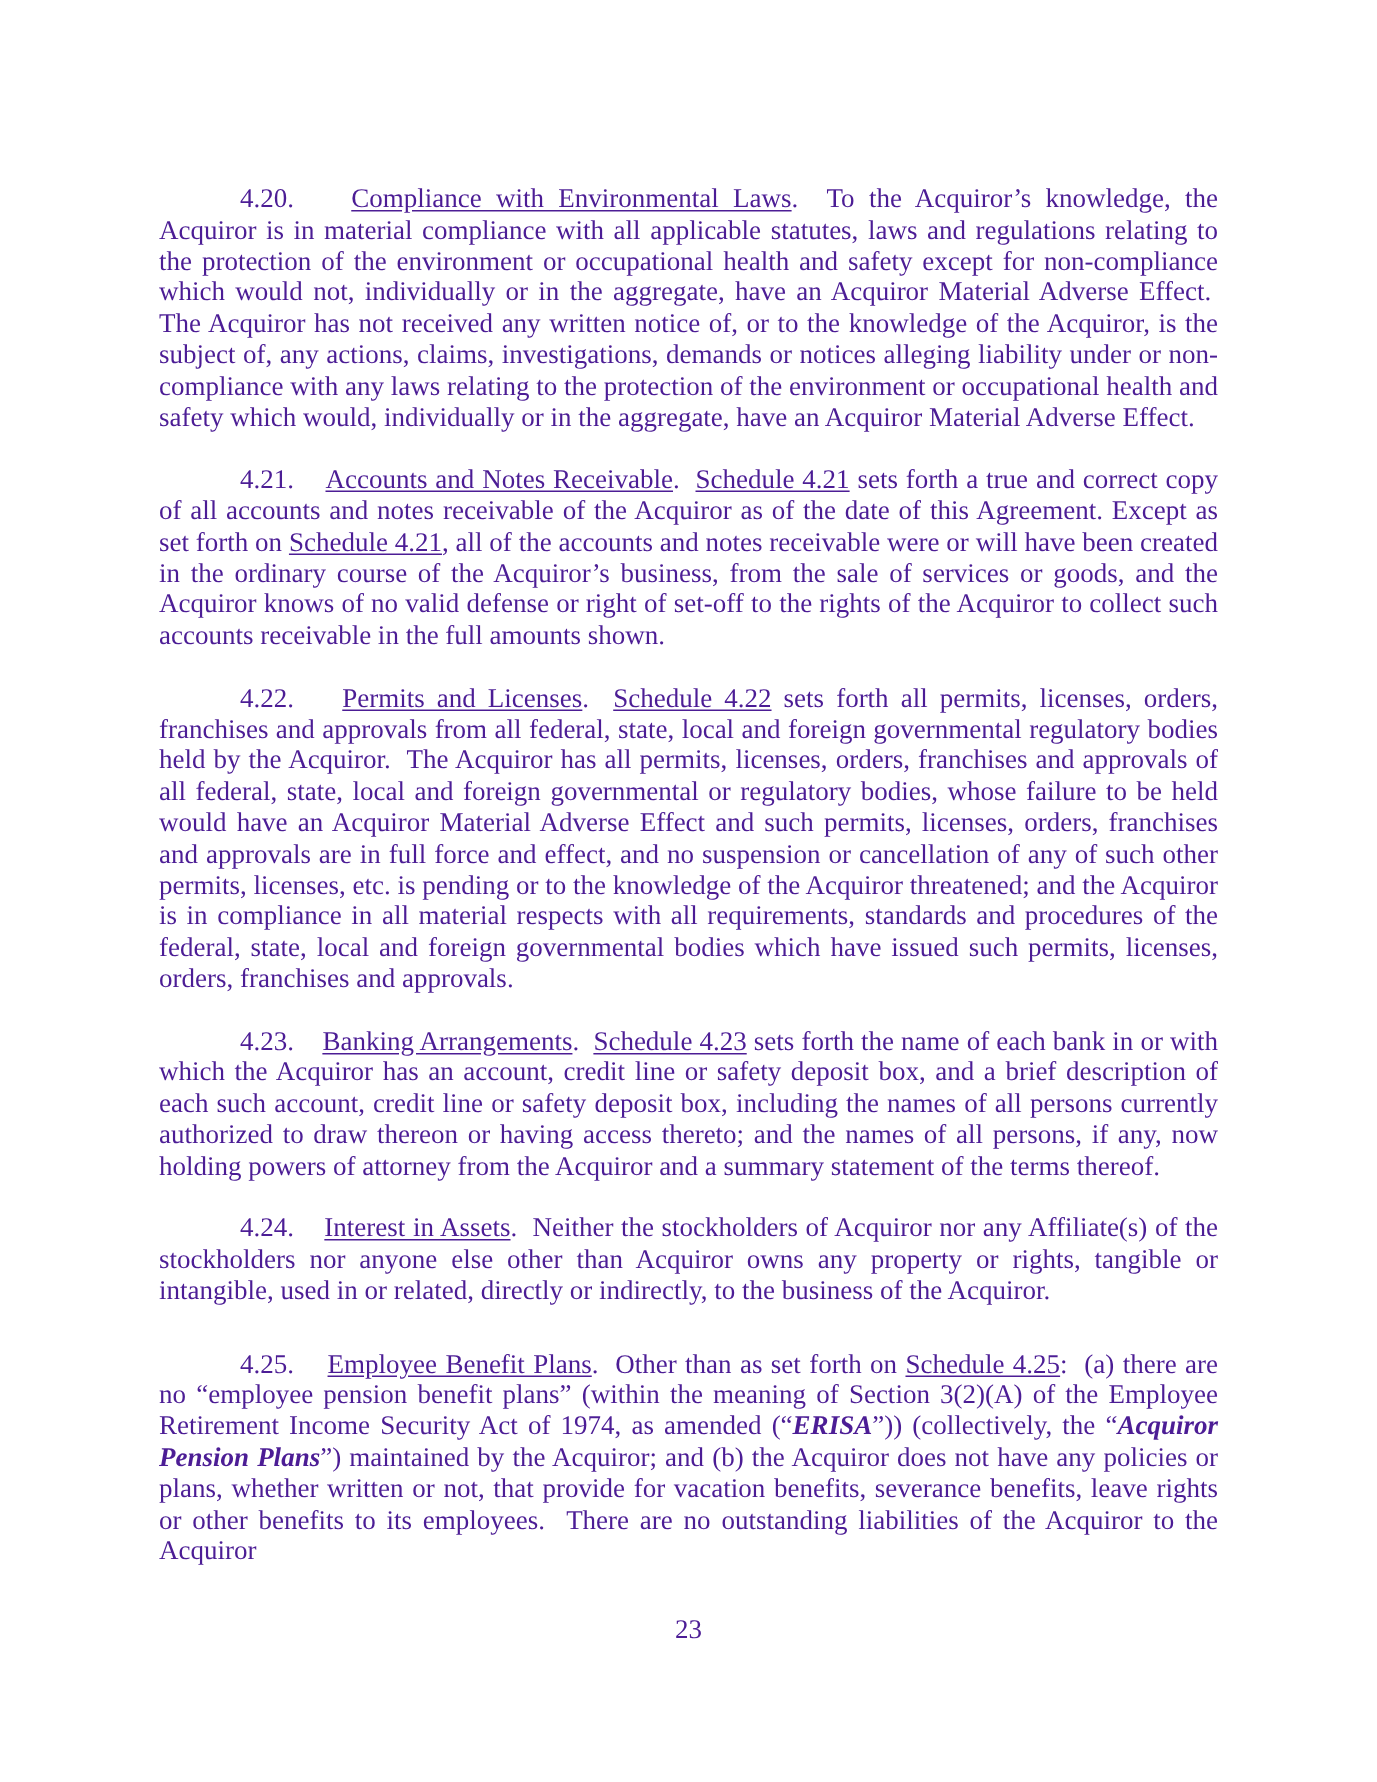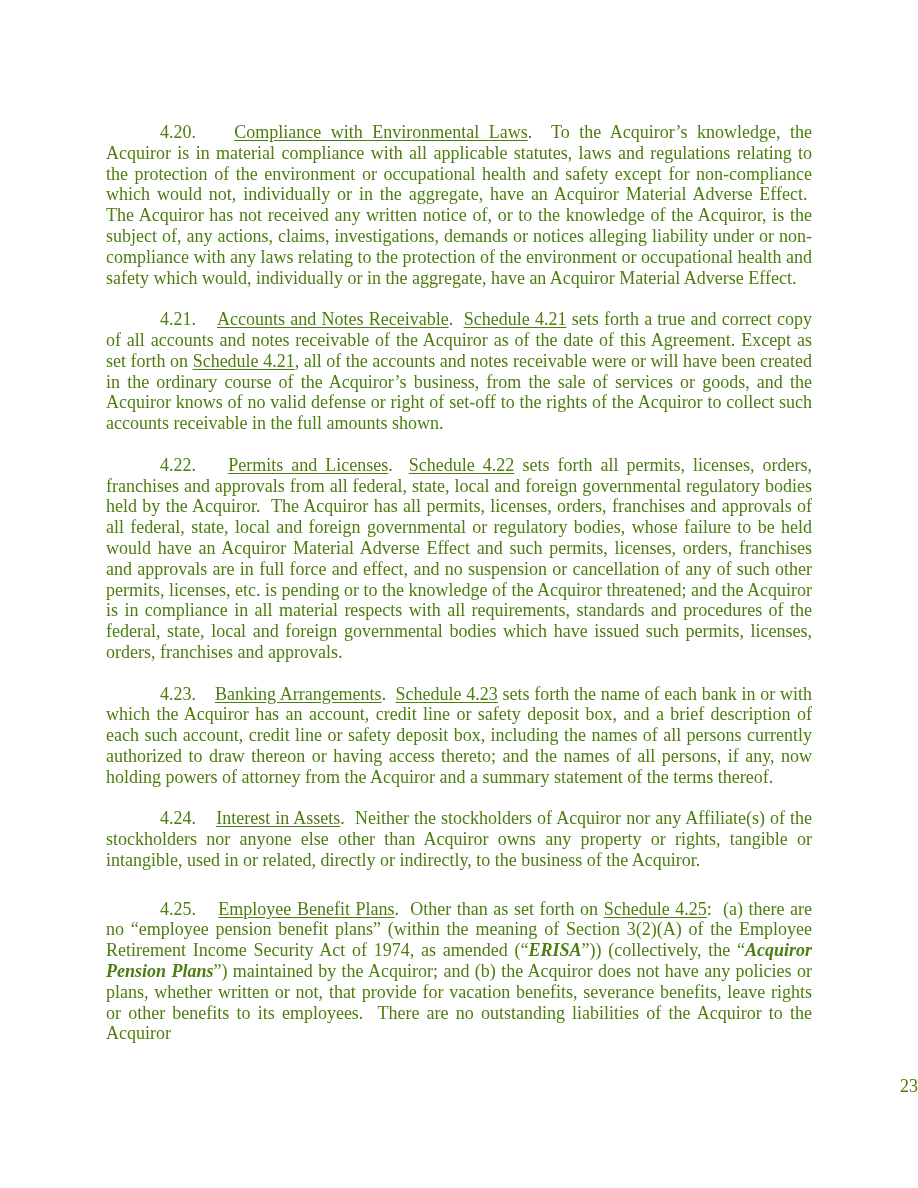--- a/index.html
+++ b/index.html
@@ -5,21 +5,21 @@
   html, body {
     margin: 0;
     padding: 0;
     background: #ffffff;
   }
   .page {
     position: relative;
     width: 918px;
     height: 1188px;
     background: #ffffff;
-    color: #4d7c0f;
+    color: #4c1d95;
     font-family: "Liberation Serif", "DejaVu Serif", serif;
     overflow: hidden;
   }
   .document-body {
     position: absolute;
     left: 106px;
     top: 122px;
     width: 706px;
   }
   p.para {
@@ -31,21 +31,21 @@
   }
   p.para:last-child { margin-bottom: 0; margin-top: 28px; }
   .u  { text-decoration: underline; text-underline-offset: 2px; }
   .bi { font-weight: bold; font-style: italic; }
   .plain { }
   .page-number {
     position: absolute;
     top: 1076px;
     left: 0;
     width: 100%;
-    text-align: right;
+    text-align: center;
     font-size: 18px;
     line-height: 21px;
   }
 </style>
 </head>
 <body>
 
 <div class="page">
   <div class="document-body">
       <p class="para"><span class="plain">4.20.&nbsp;&nbsp;&nbsp;&nbsp;</span><span class="u">Compliance with Environmental Laws</span><span class="plain">.&nbsp; To the Acquiror’s knowledge, the Acquiror is in material compliance with all applicable statutes, laws and regulations relating to the protection of the environment or occupational health and safety except for non-compliance which would not, individually or in the aggregate, have an Acquiror Material Adverse Effect.&nbsp; The Acquiror has not received any written notice of, or to the knowledge of the Acquiror, is the subject of, any actions, claims, investigations, demands or notices alleging liability under or non-compliance with any laws relating to the protection of the environment or occupational health and safety which would, individually or in the aggregate, have an Acquiror Material Adverse Effect.</span></p>

